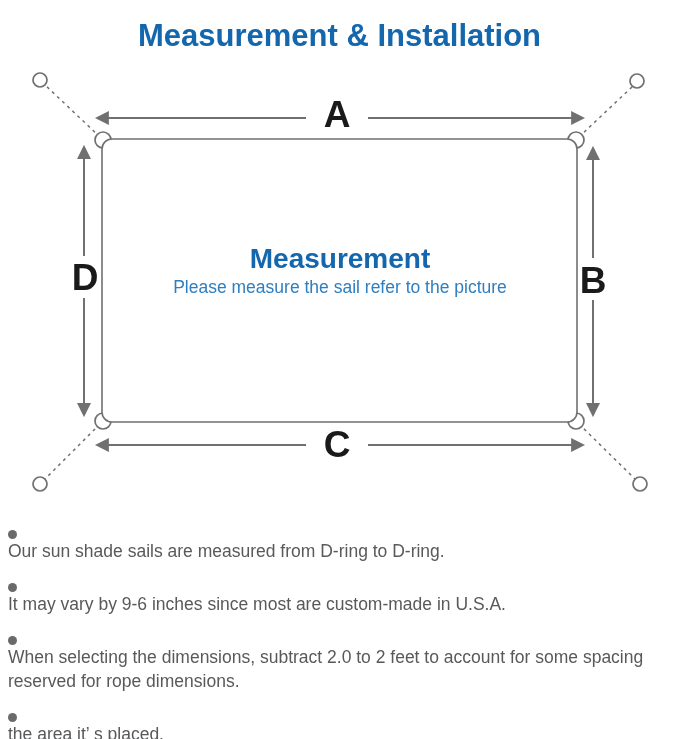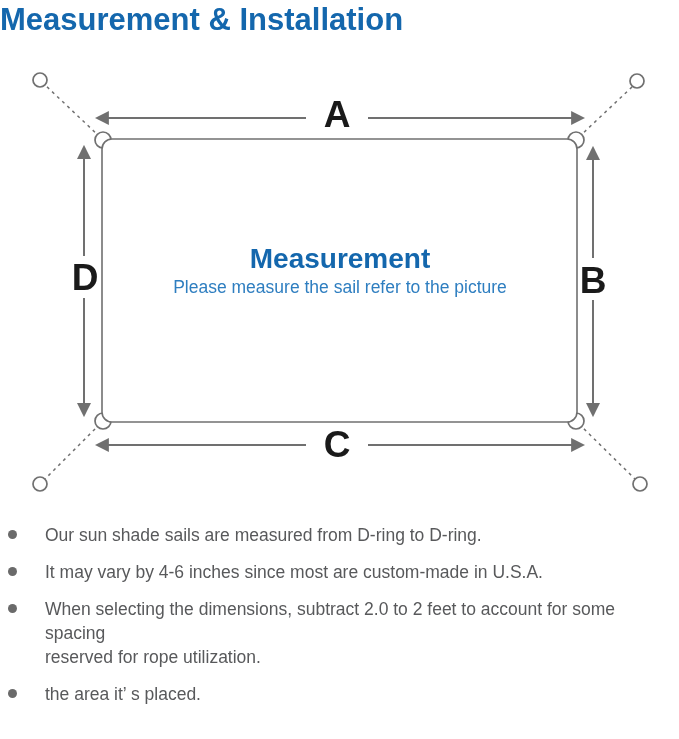--- a/index.html
+++ b/index.html
@@ -9,37 +9,37 @@
     --label-color:#1a1a1a;
     --text-gray:#58595b;
     --bullet-gray:#6a6a6a;
   }
   html,body{margin:0;padding:0;background:#ffffff;}
   .stage{
     position:relative;width:679px;height:739px;background:#ffffff;overflow:hidden;
     font-family:"Liberation Sans", sans-serif;
   }
   .title{
-    position:absolute;top:0;left:0;right:0;margin:0;padding-top:2px;
-    text-align:left;font-size:31px;font-weight:bold;color:var(--heading-blue);
+    position:absolute;top:0;left:0;right:0;margin:0;padding-top:18px;
+    text-align:center;font-size:31px;font-weight:bold;color:var(--heading-blue);
   }
   svg.diagram{position:absolute;top:0;left:0;display:block;}
   .sail-line{fill:#ffffff;stroke:var(--line-gray);stroke-width:1.6;}
   .ring{fill:#ffffff;stroke:var(--line-gray);stroke-width:1.7;}
   .rope{fill:none;stroke:var(--line-gray);stroke-width:1.5;stroke-dasharray:3 4;}
   .dim{fill:none;stroke:var(--line-gray);stroke-width:2;}
   .arrowhead{fill:var(--line-gray);}
   .dim-label{font-family:"Liberation Sans", sans-serif;font-weight:bold;font-size:37px;fill:var(--label-color);text-anchor:middle;}
   .center-title{font-family:"Liberation Sans", sans-serif;font-weight:bold;font-size:28px;fill:var(--heading-blue);text-anchor:middle;}
   .center-sub{font-family:"Liberation Sans", sans-serif;font-size:17.5px;fill:var(--subtitle-blue);text-anchor:middle;}
   .notes{
     position:absolute;top:523px;left:8px;right:5px;
     display:flex;flex-direction:column;gap:13px;
   }
-  .note{display:flex;gap:28px;align-items:flex-start;font-size:17.5px;line-height:24px;color:var(--text-gray);}
+  .note{display:flex;gap:0;align-items:flex-start;font-size:17.5px;line-height:24px;color:var(--text-gray);flex-direction:column;}
   .bullet{flex:0 0 auto;width:9px;height:9px;border-radius:50%;background:var(--bullet-gray);margin-top:7px;}
   .note-text span{display:block;}
 </style>
 </head>
 <body>
 
 <div class="stage">
 
   <h1 class="title">Measurement &amp; Installation</h1>
 
@@ -90,28 +90,28 @@
   <div class="notes">
     <div class="note">
       <span class="bullet"></span>
       <div class="note-text">
         <span>Our sun shade sails are measured from D-ring to D-ring.</span>
       </div>
     </div>
     <div class="note">
       <span class="bullet"></span>
       <div class="note-text">
-        <span>It may vary by 4-6 inches since most are custom-made in U.S.A.</span>
+        <span>It may vary by 9-6 inches since most are custom-made in U.S.A.</span>
       </div>
     </div>
     <div class="note">
       <span class="bullet"></span>
       <div class="note-text">
         <span>When selecting the dimensions, subtract 2.0 to 2 feet to account for some spacing</span>
-        <span>reserved for rope utilization.</span>
+        <span>reserved for rope dimensions.</span>
       </div>
     </div>
     <div class="note">
       <span class="bullet"></span>
       <div class="note-text">
         <span>the area it’ s placed.</span>
       </div>
     </div>
   </div>
 

